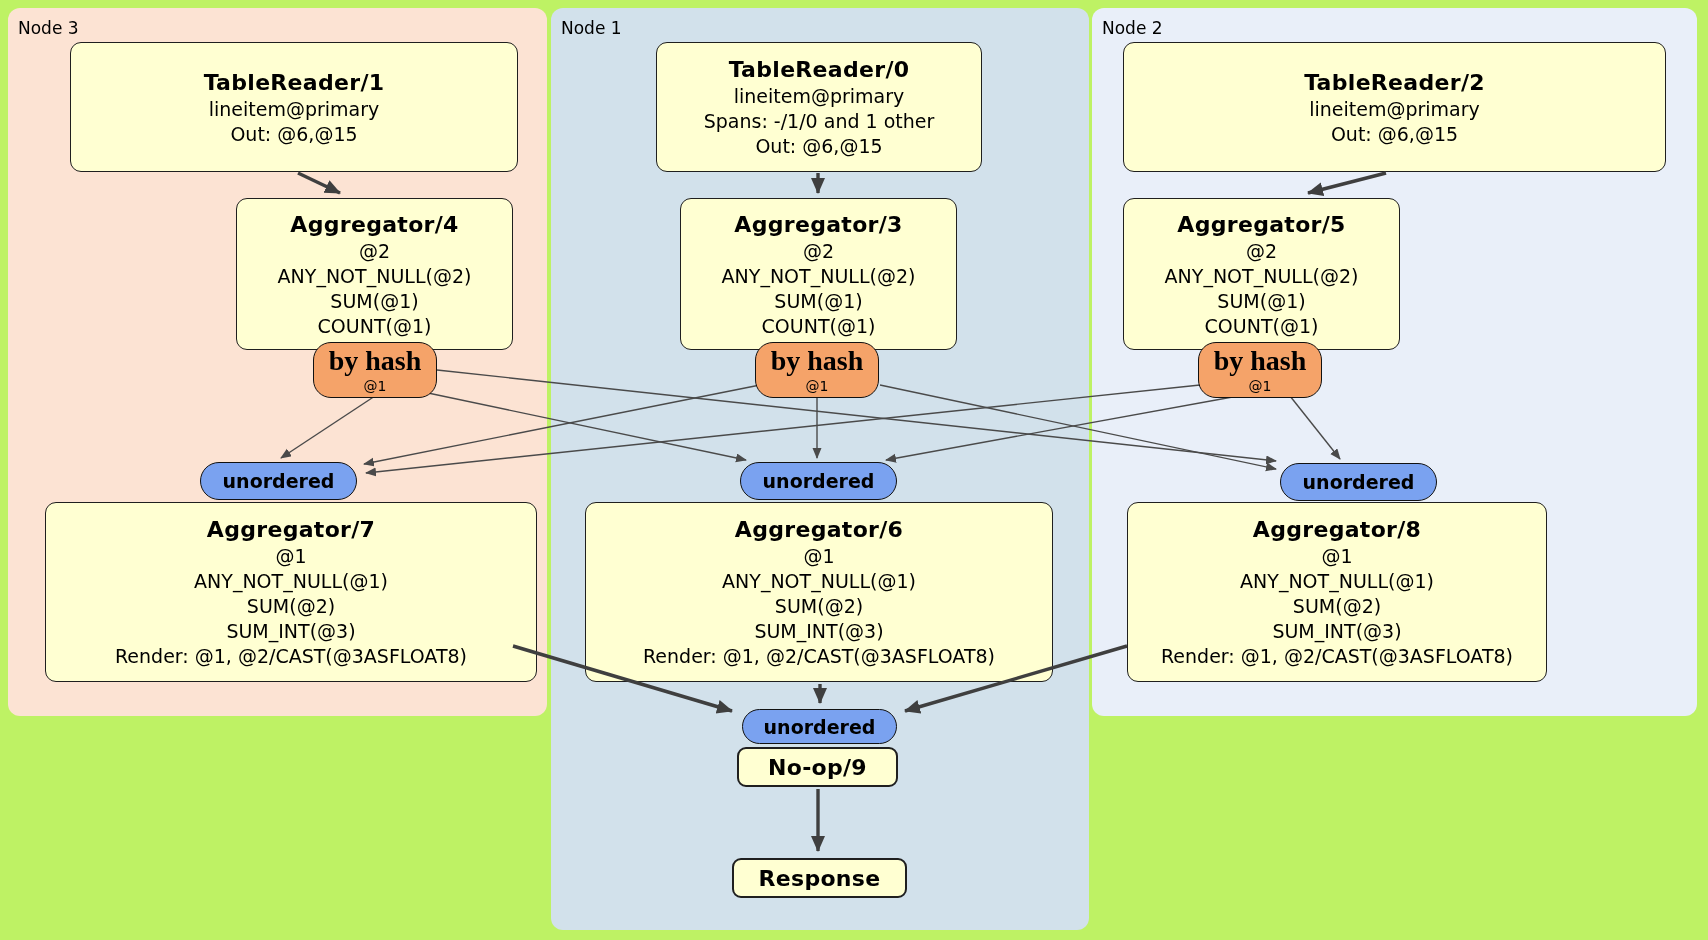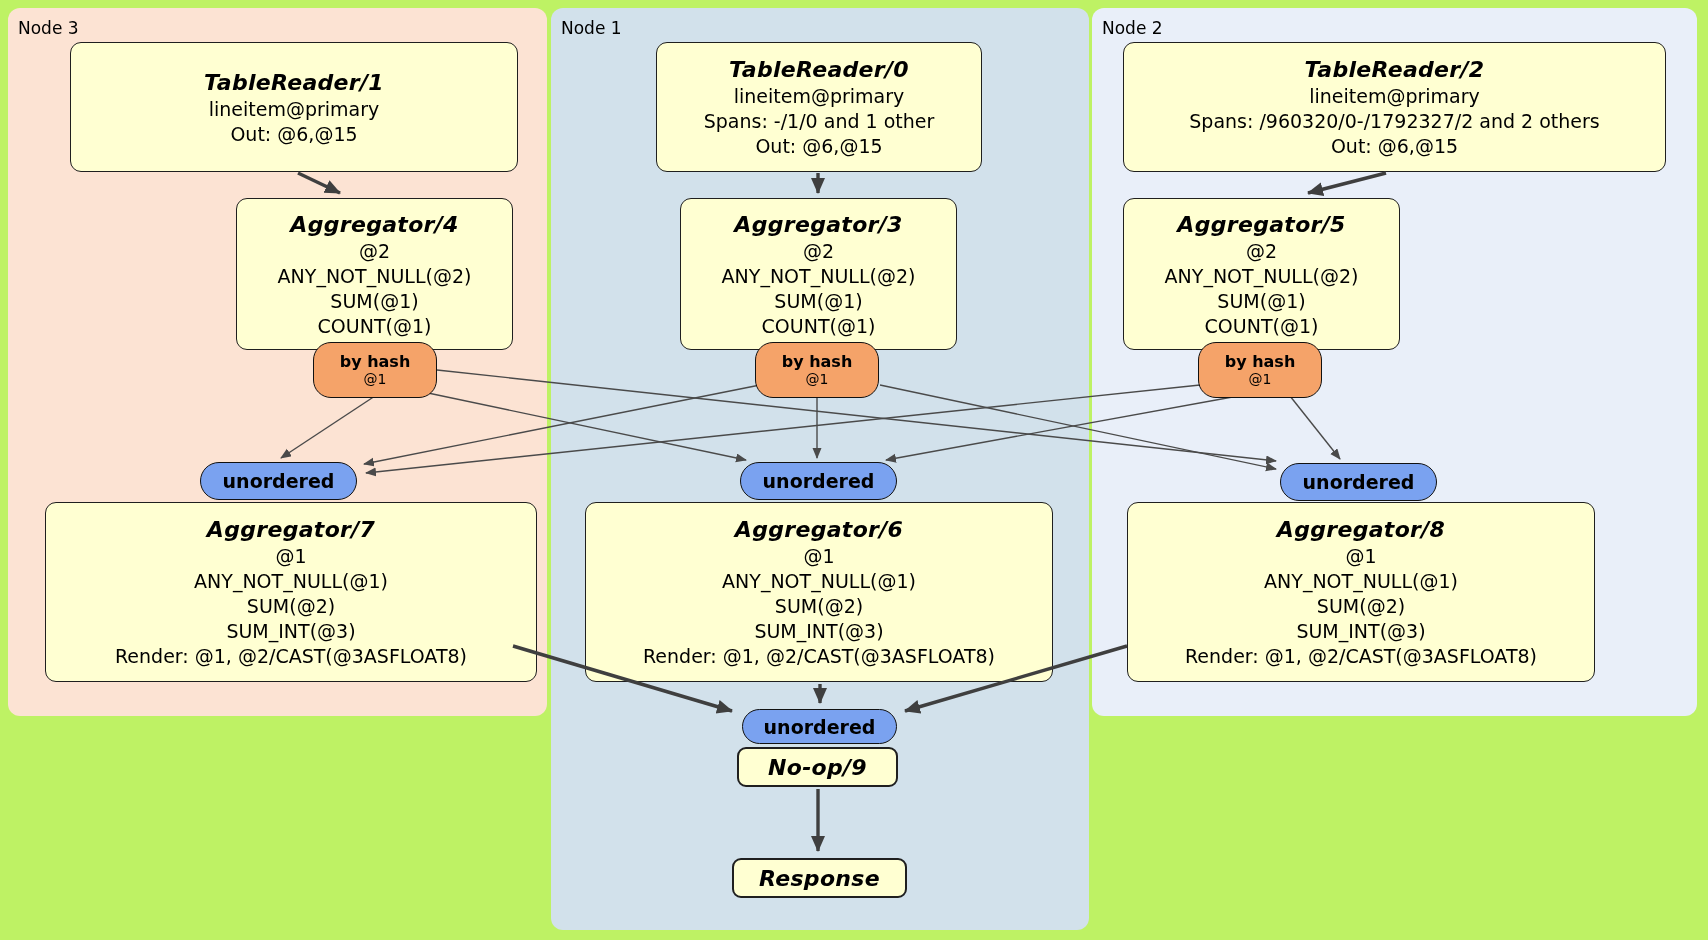--- a/index.html
+++ b/index.html
@@ -53,40 +53,39 @@
     line-height: 25px;
     z-index: 2;
     padding: 2px 6px;
     white-space: nowrap;
   }
   .pbox .t {
     font-weight: bold;
     font-size: 22px;
     line-height: 29px;
     letter-spacing: 0.3px;
-    font-style: italic;
   }
   .pbox.small-box {
     border-width: 2px;
     border-radius: 9px;
   }
   .edges { position: absolute; left: 0; top: 0; z-index: 3; }
   .router {
     position: absolute;
     background: var(--router-fill);
     border: 1.7px solid #111;
     border-radius: 18px;
     display: flex;
     flex-direction: column;
     align-items: center;
     justify-content: center;
     z-index: 4;
     line-height: 1.1;
   }
-  .router .rl { font-weight: bold; font-size: 16px; }
+  .router .rl { font-weight: bold; font-size: 28px; font-family: Liberation Serif, serif; }
   .router .rs { font-size: 14px; margin-top: 2px; }
   .sync {
     position: absolute;
     background: var(--sync-fill);
     border: 1.7px solid #111;
     border-radius: 20px;
     display: flex;
     align-items: center;
     justify-content: center;
     font-weight: bold;
@@ -119,21 +118,20 @@
   <div class="pbox" style="left:656px; top:42px; width:326px; height:130px;">
     <div class="t">TableReader/0</div>
     <div>lineitem@primary</div>
     <div>Spans: -/1/0 and 1 other</div>
     <div>Out: @6,@15</div>
   </div>
 
   <div class="pbox" style="left:1123px; top:42px; width:543px; height:130px;">
     <div class="t">TableReader/2</div>
     <div>lineitem@primary</div>
-    <div>Spans: /960320/0-/1792327/2 and 2 others</div>
     <div>Out: @6,@15</div>
   </div>
 
   <div class="pbox" style="left:236px; top:198px; width:277px; height:152px;text-align:center;">
     <div class="t">Aggregator/4</div>
     <div>@2</div>
     <div>ANY_NOT_NULL(@2)</div>
     <div>SUM(@1)</div>
     <div>COUNT(@1)</div>
   </div>
@@ -165,21 +163,21 @@
 
   <div class="pbox" style="left:585px; top:502px; width:468px; height:180px;">
     <div class="t">Aggregator/6</div>
     <div>@1</div>
     <div>ANY_NOT_NULL(@1)</div>
     <div>SUM(@2)</div>
     <div>SUM_INT(@3)</div>
     <div>Render: @1, @2/CAST(@3ASFLOAT8)</div>
   </div>
 
-  <div class="pbox" style="left:1127px; top:502px; width:468px; height:180px;">
+  <div class="pbox" style="left:1127px; top:502px; width:420px; height:180px;">
     <div class="t">Aggregator/8</div>
     <div>@1</div>
     <div>ANY_NOT_NULL(@1)</div>
     <div>SUM(@2)</div>
     <div>SUM_INT(@3)</div>
     <div>Render: @1, @2/CAST(@3ASFLOAT8)</div>
   </div>
 
   <div class="pbox small-box" style="left:737px; top:747px; width:161px; height:40px;">
     <div class="t">No-op/9</div>

